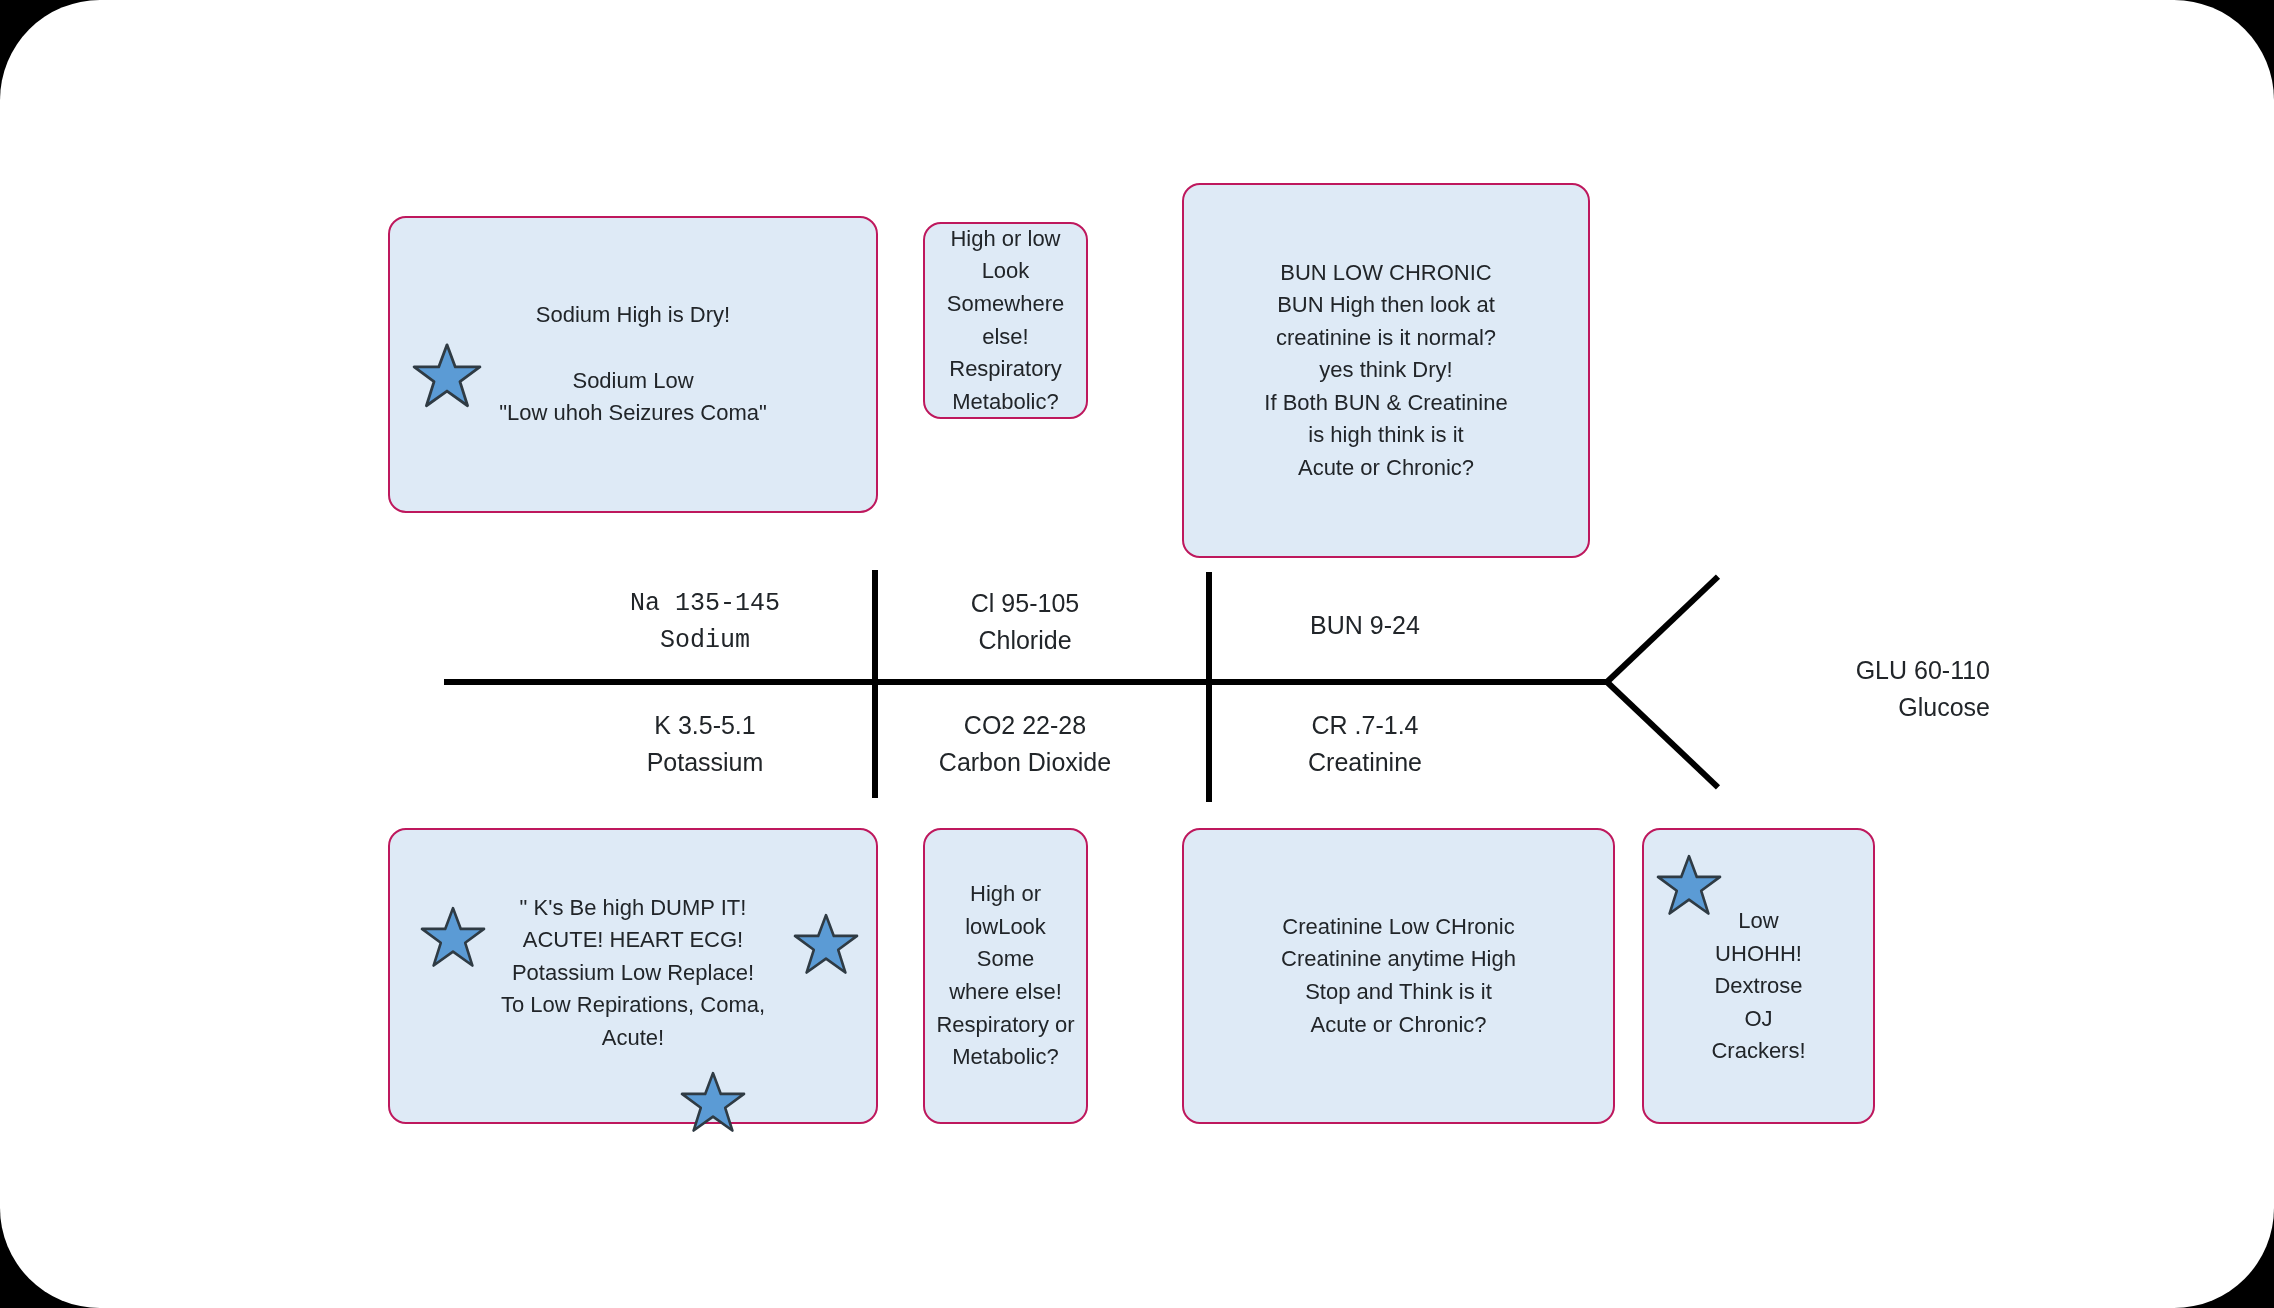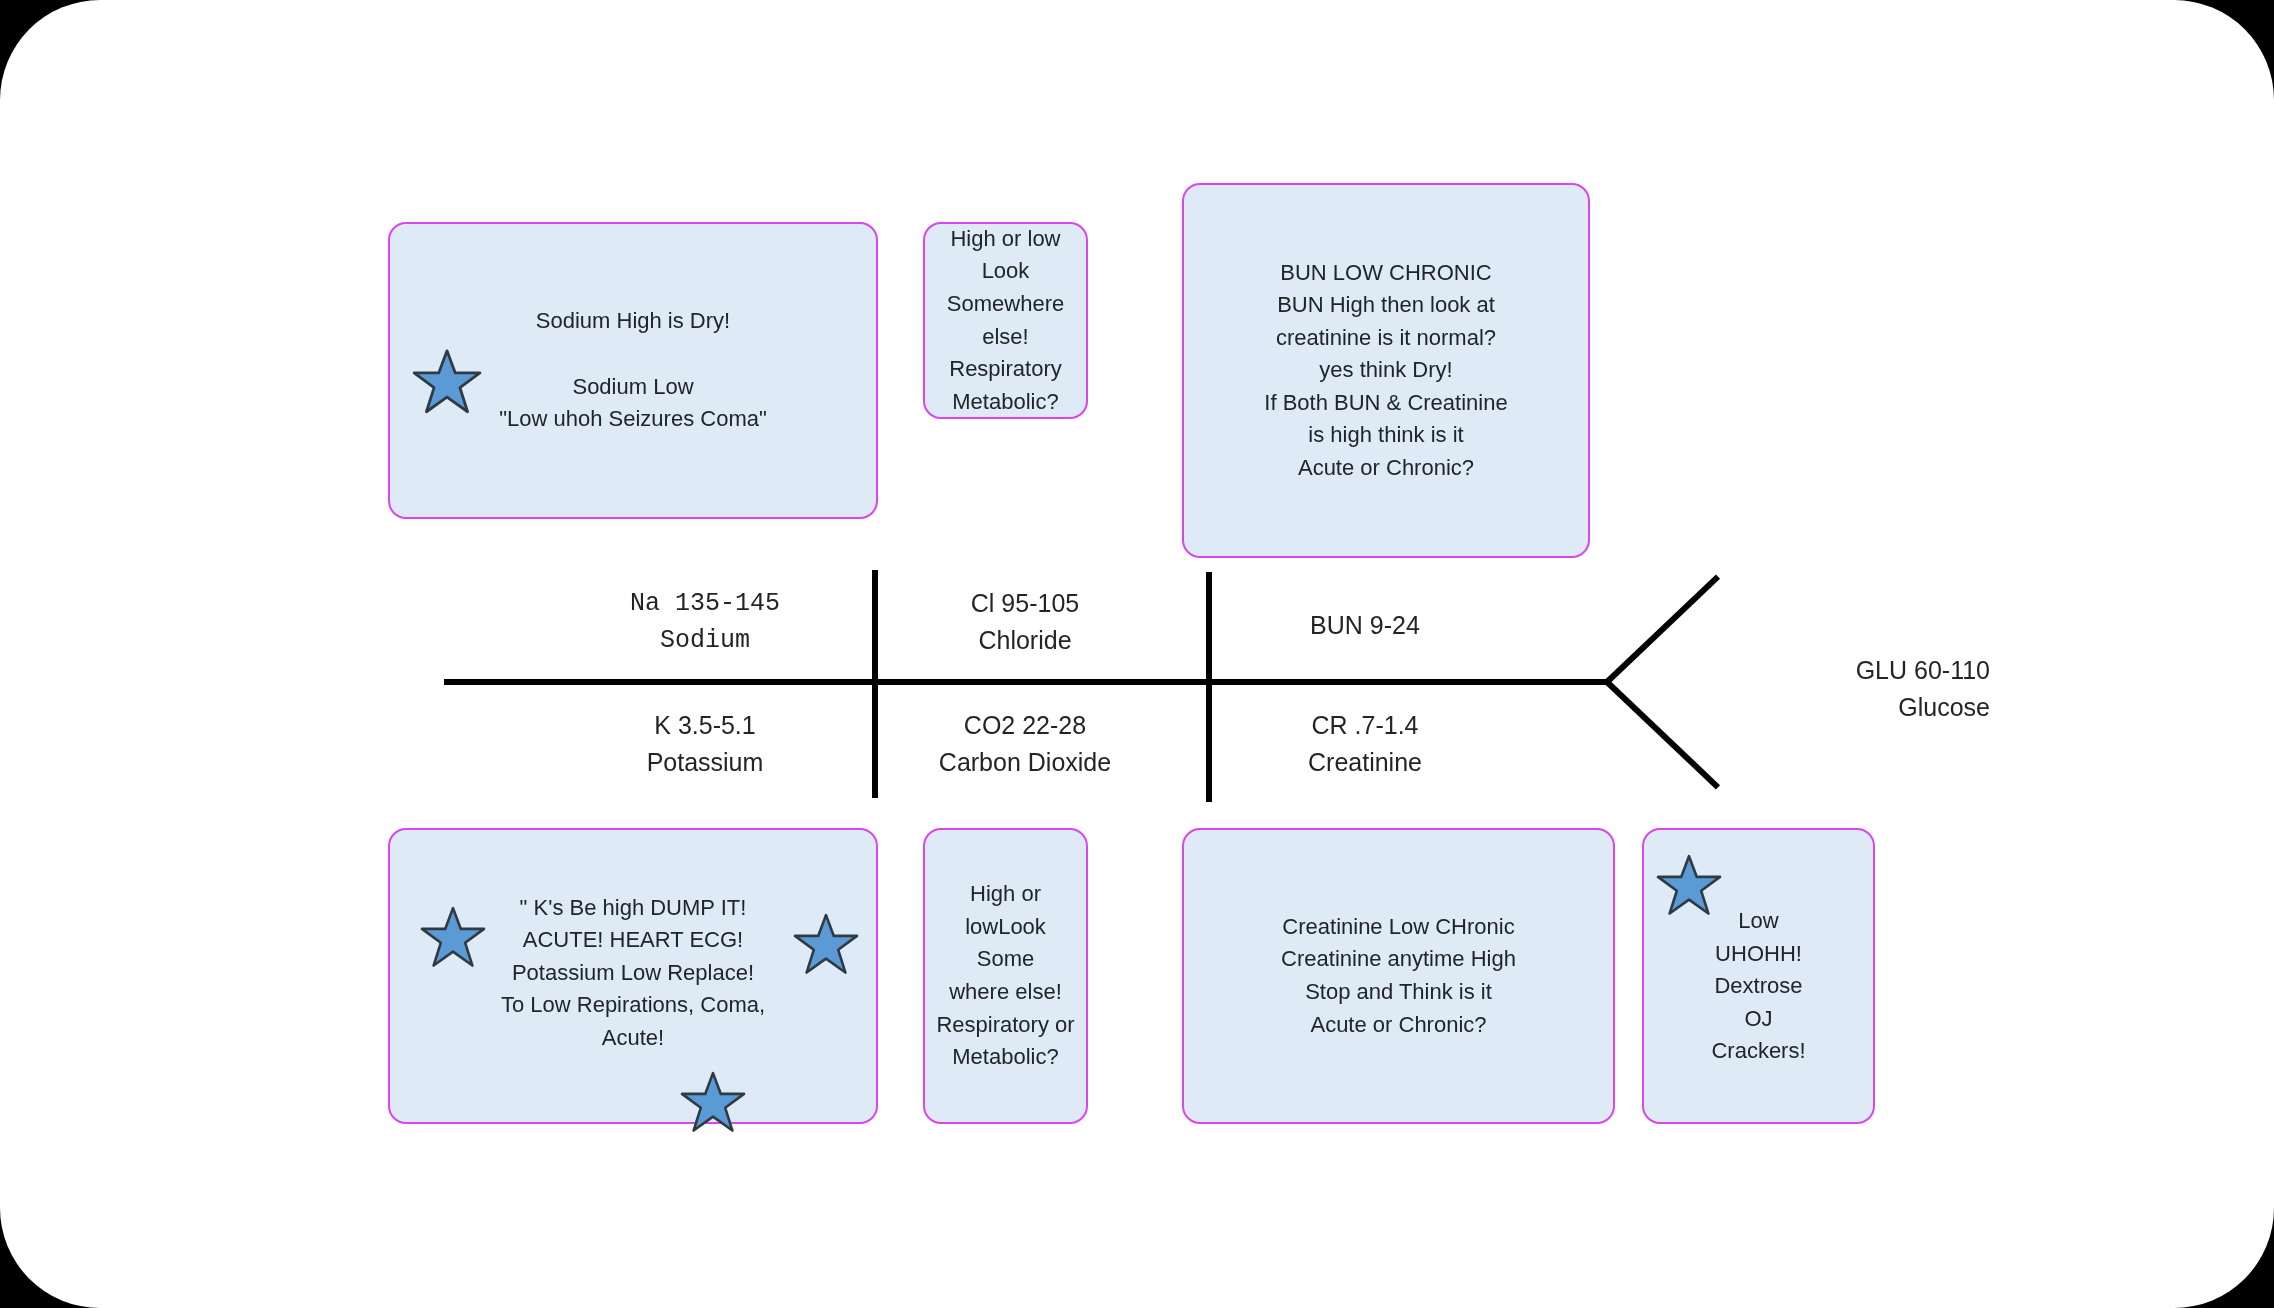--- a/index.html
+++ b/index.html
@@ -14,21 +14,21 @@
     background: #FFFFFF;
     border-radius: 100px;
     overflow: hidden;
     font-family: "Liberation Sans", sans-serif;
   }
 
   
   .fb-box {
     position: absolute;
     background: #DEEAF6;
-    border: 2px solid #d946ef;
+    border: 2px solid #be185d;
     border-radius: 18px;
     box-sizing: border-box;
     display: flex;
     align-items: center;
     justify-content: center;
   }
   .fb-text {
     position: relative;
     z-index: 3;
     text-align: center;
@@ -75,21 +75,21 @@
     line-height: 1.48;
     white-space: pre-line;
     z-index: 2;
   }
 </style>
 </head>
 <body>
 
 <div id="canvas">
 
-  <div class="fb-box" style="left:388px; top:222px; width:490px; height:297px;">
+  <div class="fb-box" style="left:388px; top:216px; width:490px; height:297px;">
     <span class="star" style="left:22px; top:124px; width:70px; height:68px;">
       <svg viewBox="0 0 100 95" width="70" height="68">
         <polygon points="50,3 61.8,34.5 97,34.5 68.5,55.5 79.4,90 50,69 20.6,90 31.5,55.5 3,34.5 38.2,34.5" fill="#5B9BD5" stroke="#2F3B44" stroke-width="4" stroke-linejoin="round"></polygon>
       </svg>
     </span>
     <span class="fb-text">Sodium High is Dry!
 
         Sodium Low
 "Low uhoh Seizures Coma"</span>
   </div>

